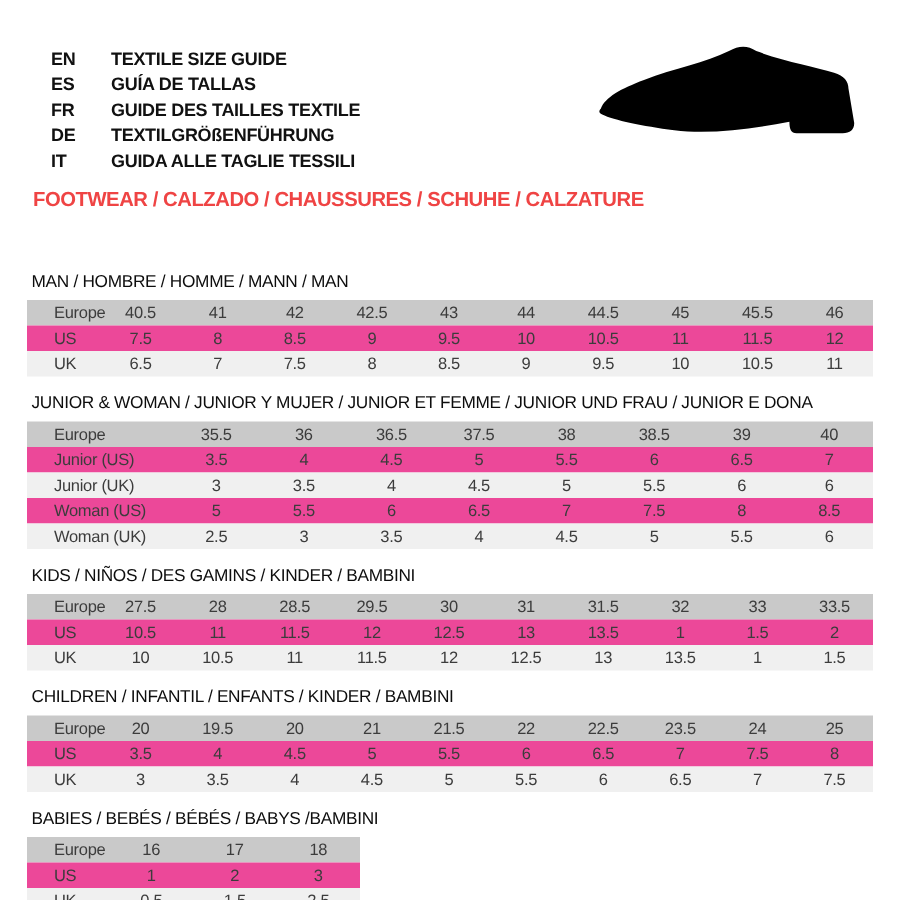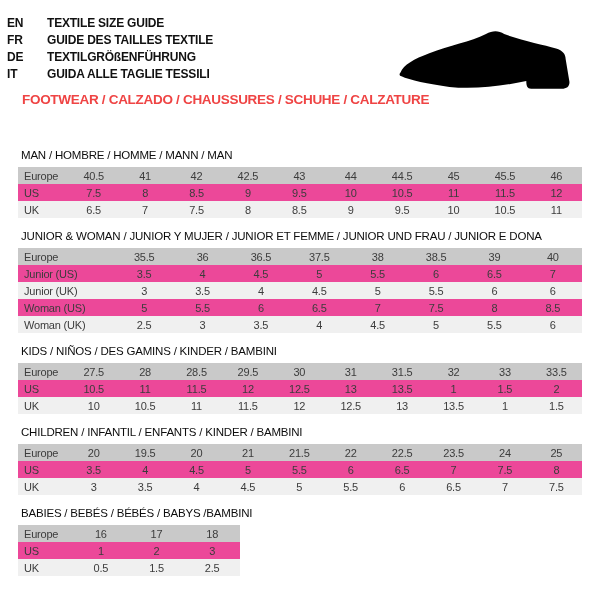--- a/index.html
+++ b/index.html
@@ -6,21 +6,21 @@
   html,body { background:#ffffff; }
   .page {
     position:relative;
     width:600px; height:600px;
     background:#ffffff;
     font-family:"Liberation Sans", sans-serif;
     color:#1a1a1a;
     overflow:hidden;
   }
   
-  .lang-block { padding:15px 0 0 7px; }
+  .lang-block { padding:15px 0 0 34px;margin-top:16px; }
   .lang-row { display:flex; line-height:17px; }
   .lang-code {
     width:40px; font-size:12px; font-weight:bold; color:#111;
     letter-spacing:-0.2px;
   }
   .lang-text { font-size:12px; font-weight:bold; color:#111; letter-spacing:-0.2px;text-align:center; }
   .category-line {
     margin:9px 0 0 22px;
     font-size:13.5px; font-weight:bold; color:#ef4444;
     letter-spacing:-0.3px;
@@ -39,36 +39,40 @@
     letter-spacing:-0.2px;
     margin-bottom:6px; padding-left:3px;
     white-space:nowrap;
   }
   .stable { width:100%; }
   .trow { display:flex; height:17px; align-items:center; }
   .trow.hdr { background:#c9c9c9; }
   .trow.w   { background:#ec4899; }
   .trow.g   { background:#f0f0f0;justify-content:center; }
   .cell { font-size:11px; color:#3c3c3c; letter-spacing:-0.2px; }
-  .cell.label { padding-left:6px; width:var(--labelw,50px); flex:none; }
+  .cell.label { padding-left:18px; width:var(--labelw,50px); flex:none; }
   .cell.val { flex:1; text-align:center; }
   .cols10 { --labelw:50px; }
   .cols8  { --labelw:97px; }
   .babies .stable { width:222px; }
   .babies { --labelw:55px; }
 </style>
 </head>
 <body>
 
 <div class="page">
 
   <div class="lang-block">
     <div class="lang-row">
       <span class="lang-code">EN</span>
       <span class="lang-text">TEXTILE SIZE GUIDE</span>
+    </div>
+    <div class="lang-row">
+      <span class="lang-code">ES</span>
+      <span class="lang-text">GUÍA DE TALLAS</span>
     </div>
     <div class="lang-row">
       <span class="lang-code">FR</span>
       <span class="lang-text">GUIDE DES TAILLES TEXTILE</span>
     </div>
     <div class="lang-row">
       <span class="lang-code">DE</span>
       <span class="lang-text">TEXTILGRÖßENFÜHRUNG</span>
     </div>
     <div class="lang-row">

